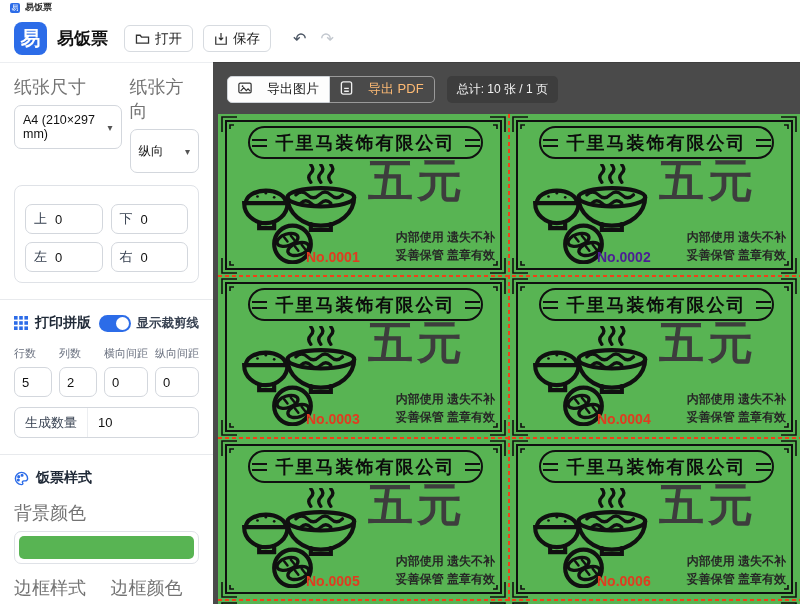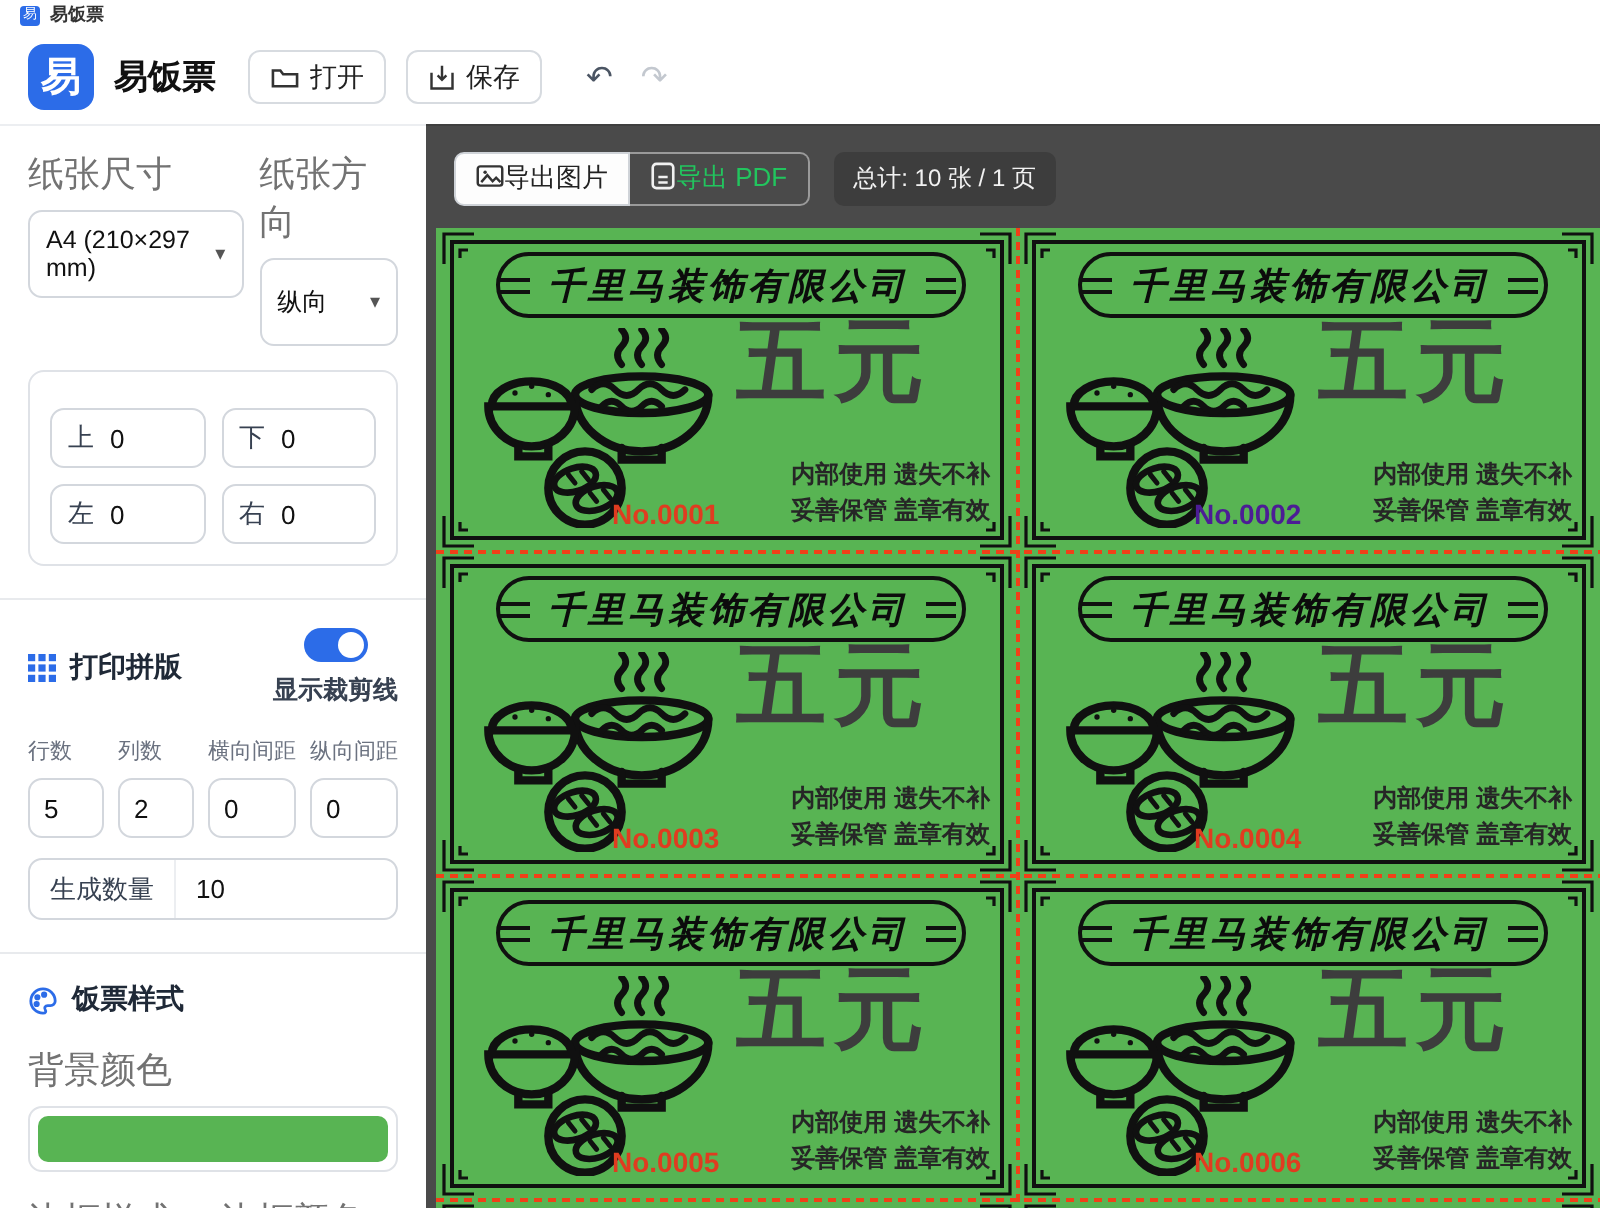--- a/index.html
+++ b/index.html
@@ -39,54 +39,54 @@
   .select { height:44px; border:1px solid #d3d7dd; border-radius:7px; background:#fff;
     display:flex; align-items:center; justify-content:space-between; padding:0 8px;
     font-size:12.5px; color:#111; cursor:pointer; }
   .chev { color:#555; font-size:10px; }
   .group { border:1px solid #dfe2e7; border-radius:8px; padding:10px; margin-top:12px; }
   .grid2 { display:grid; grid-template-columns:1fr 1fr; gap:8px; margin-top:8px; }
   .pinput { height:30px; border:1px solid #d3d7dd; border-radius:7px; display:flex;
     align-items:center; padding:0 8px; gap:8px; font-size:13px; background:#fff; }
   .pinput .plab { color:#374151; }
   .pinput .pval { color:#111; }
-  .toggle-row { display:flex; align-items:center; gap:6px; margin-left:auto;flex-direction:column; }
+  .toggle-row { display:flex; align-items:center; gap:6px; margin-left:auto; }
   .toggle { width:32px; height:17px; background:#2c6ce8; border-radius:9px; position:relative; cursor:pointer; }
   .toggle .knob { position:absolute; right:2px; top:2px; width:13px; height:13px; background:#fff; border-radius:50%; }
   .toggle-lab { font-size:12.5px; color:#374151; }
   .grid4 { display:grid; grid-template-columns:1fr 1fr 1fr 1fr; gap:7px; margin-top:2px; }
   .glab { font-size:11px; color:#6b7280; margin-bottom:6px; white-space:nowrap; }
   .ninput { height:30px; border:1px solid #d3d7dd; border-radius:7px; display:flex; align-items:center;
     padding:0 7px; font-size:13px; color:#111; background:#fff; }
   .qty { margin-top:10px; height:31px; border:1px solid #d3d7dd; border-radius:7px; display:flex;
     align-items:center; font-size:13px; background:#fff; }
   .qty .qlab { padding:0 10px; color:#374151; border-right:1px solid #eceef1; height:100%;
     display:flex; align-items:center; }
   .qty .qval { padding:0 10px; color:#111; }
   .swatchbox { height:33px; border:1px solid #dfe2e7; border-radius:7px; padding:4px; background:#fff; cursor:pointer; }
   .swatch { height:100%; border-radius:5px; }
 
   
   .canvas-toolbar { display:flex; align-items:center; gap:12px; padding:8px 0 0 14px; height:44px; }
   .tb-group { display:flex; }
-  .tbtn { height:27px; display:flex; align-items:center; gap:0; padding:0 10px; font-size:13px; cursor:pointer; }
+  .tbtn { height:27px; display:flex; align-items:center; gap:15px; padding:0 10px; font-size:13px; cursor:pointer; }
   .tbtn-light { background:#fdfdfd; color:#222; border:1px solid #cfd3d8; border-radius:5px 0 0 5px; }
-  .tbtn-dark { background:transparent; color:#22c55e; border:1px solid #9a9a9a; border-left:none; border-radius:0 5px 5px 0; }
+  .tbtn-dark { background:transparent; color:#fdba74; border:1px solid #9a9a9a; border-left:none; border-radius:0 5px 5px 0; }
   .badge { background:#3d3d3d; color:#f2f2f2; font-size:12px; padding:5px 10px; border-radius:5px; }
 
   
   .page { position:absolute; left:5px; top:51px; width:582px; height:648px; background:#58b453; }
   .tgrid { display:grid; grid-template-columns:291px 291px; grid-auto-rows:162px; }
   .ticket { width:291px; height:162px; background:#58b453; position:relative; overflow:hidden; }
   .tborder { position:absolute; left:7px; top:6px; right:7px; bottom:6px; border:2px solid #101010; }
   .corner { position:absolute; width:17px; height:17px; }
   .c-tl { left:3px; top:2px; } .c-tr { right:3px; top:2px; transform:scaleX(-1); }
   .c-bl { left:3px; bottom:2px; transform:scaleY(-1); } .c-br { right:3px; bottom:2px; transform:scale(-1,-1); }
   .banner { position:absolute; left:30px; right:26px; top:12px; height:33px; border:2px solid #101010;
-    border-radius:17px; display:flex; align-items:center; gap:9px;font-style:italic; }
+    border-radius:17px; display:flex; align-items:center; justify-content:center; gap:9px; }
   .curl { width:15px; height:8px; border-top:2px solid #101010; border-bottom:2px solid #101010; flex:0 0 auto; }
   .company { font-family:"Liberation Serif", serif; font-weight:700; font-size:18px; letter-spacing:2px;
     color:#0c0c0c; white-space:nowrap; }
   .food { position:absolute; left:16px; top:50px; }
   .den { position:absolute; right:16px; top:44px; width:152px; text-align:center; font-size:45px;
     font-weight:800; color:#3d3d3d; letter-spacing:4px; line-height:1; }
   .notes { position:absolute; right:14px; bottom:11px; font-size:12px; font-weight:700; color:#262626;
     line-height:1.55; white-space:nowrap; text-align:left; }
   .serial { position:absolute; left:88px; bottom:11px; font-size:14px; font-weight:700; color:#e03c20; }
 

